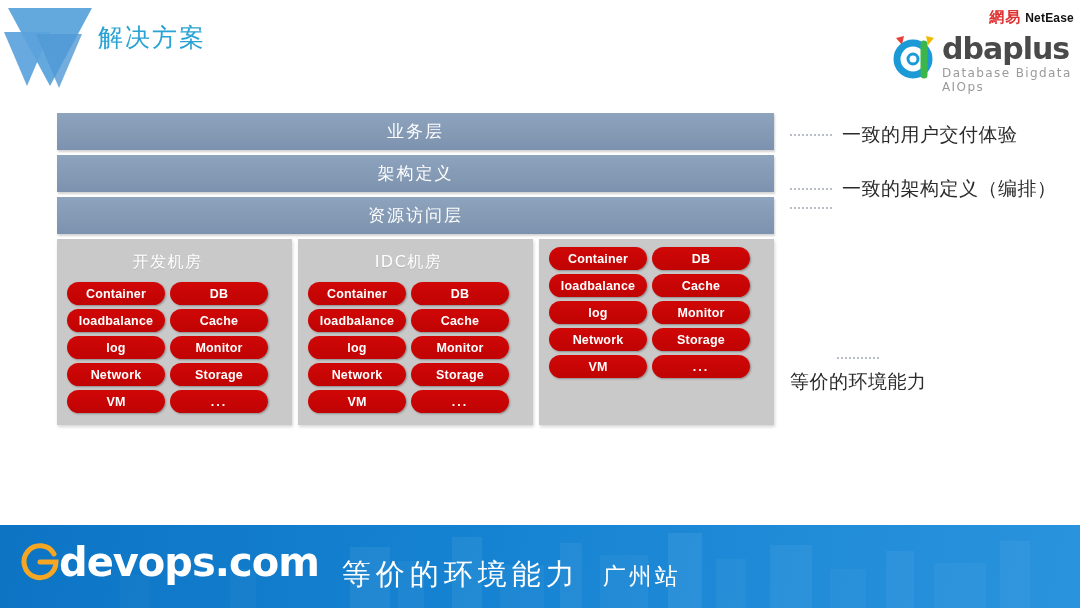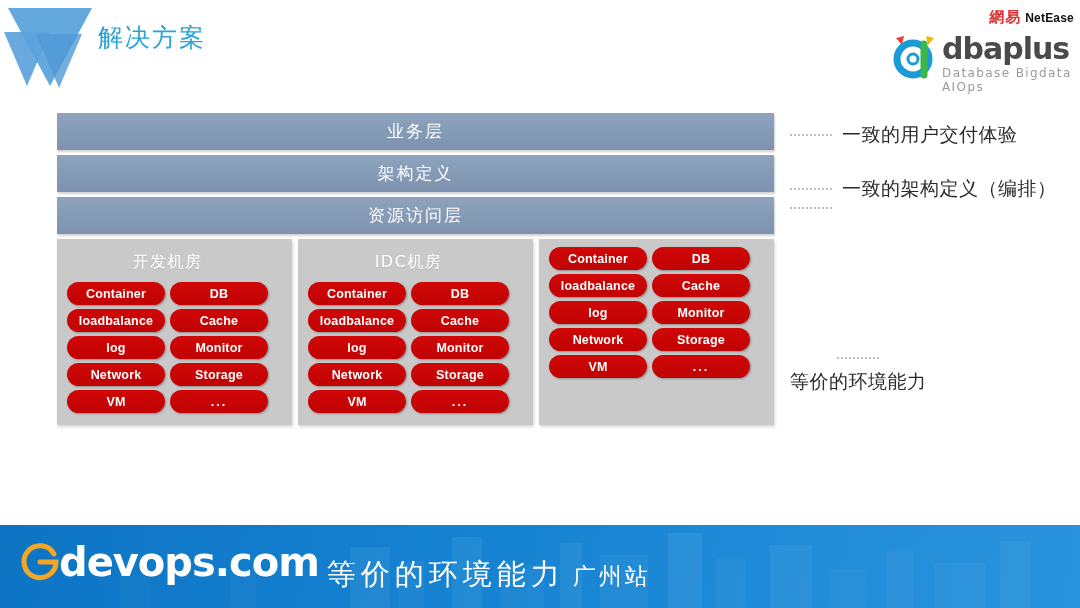--- a/index.html
+++ b/index.html
@@ -192,21 +192,21 @@
     inset: 0;
     opacity: 0.20;
   }
   #banner-content {
     position: absolute;
     left: 18px;
     top: 50%;
     transform: translateY(-50%);
     display: flex;
     align-items: baseline;
-    gap: 8px;
+    gap: 23px;
   }
   #banner-brand {
     display: flex;
     align-items: center;
   }
   #g-mark { width: 44px; height: 44px; flex: none; margin-right: -3px; }
   #banner-domain {
     font-size: 40px;
     color: #ffffff;
     font-weight: bold;

